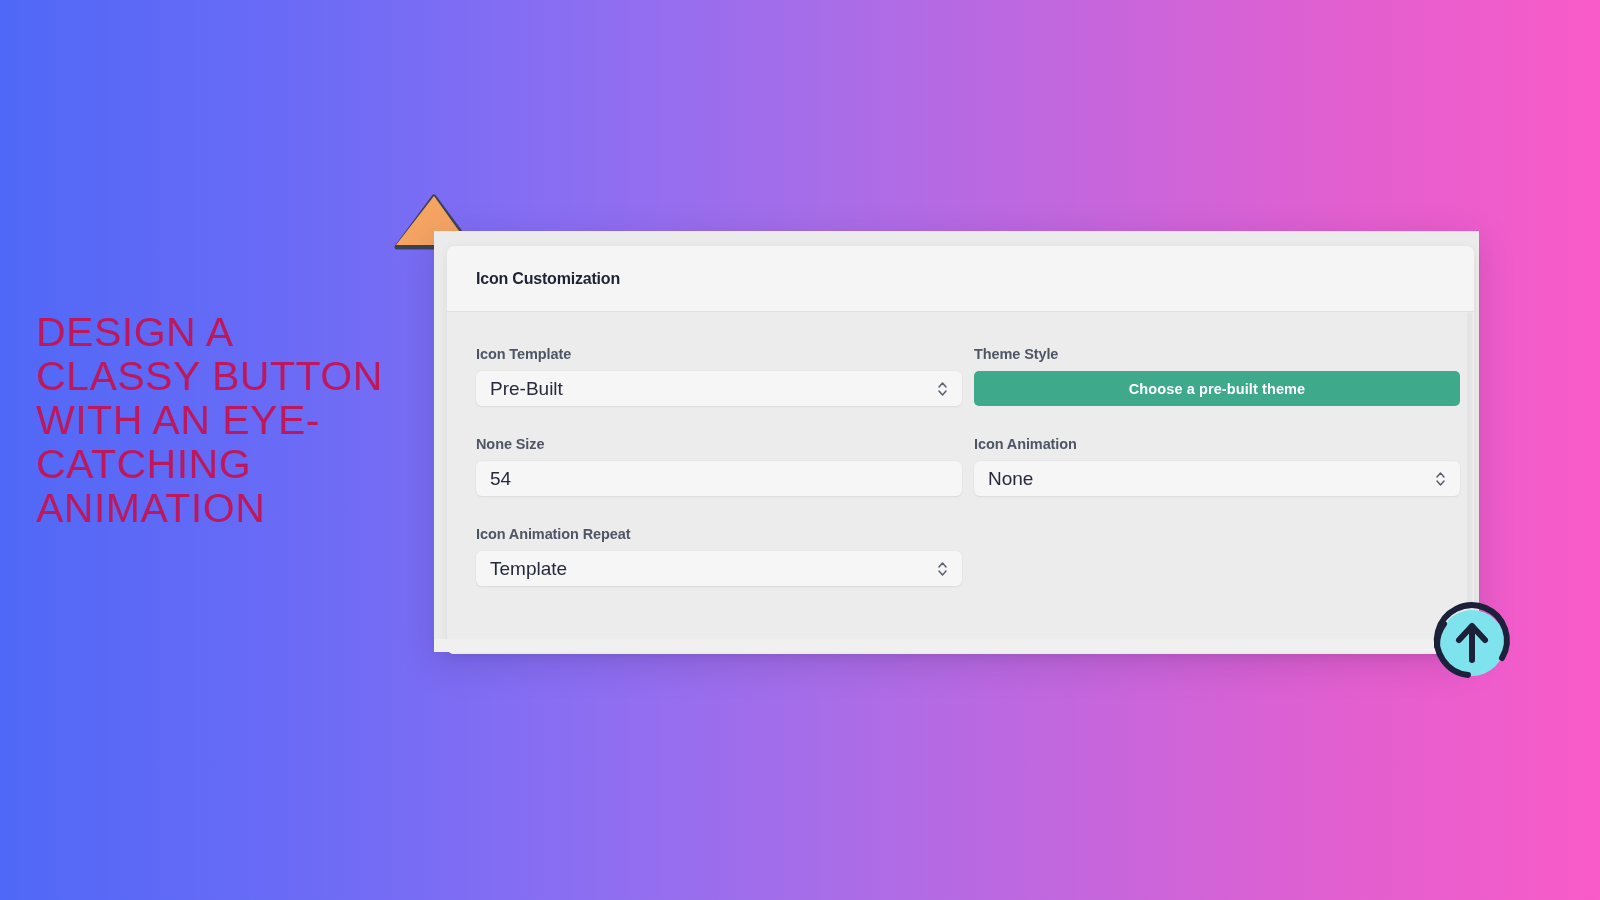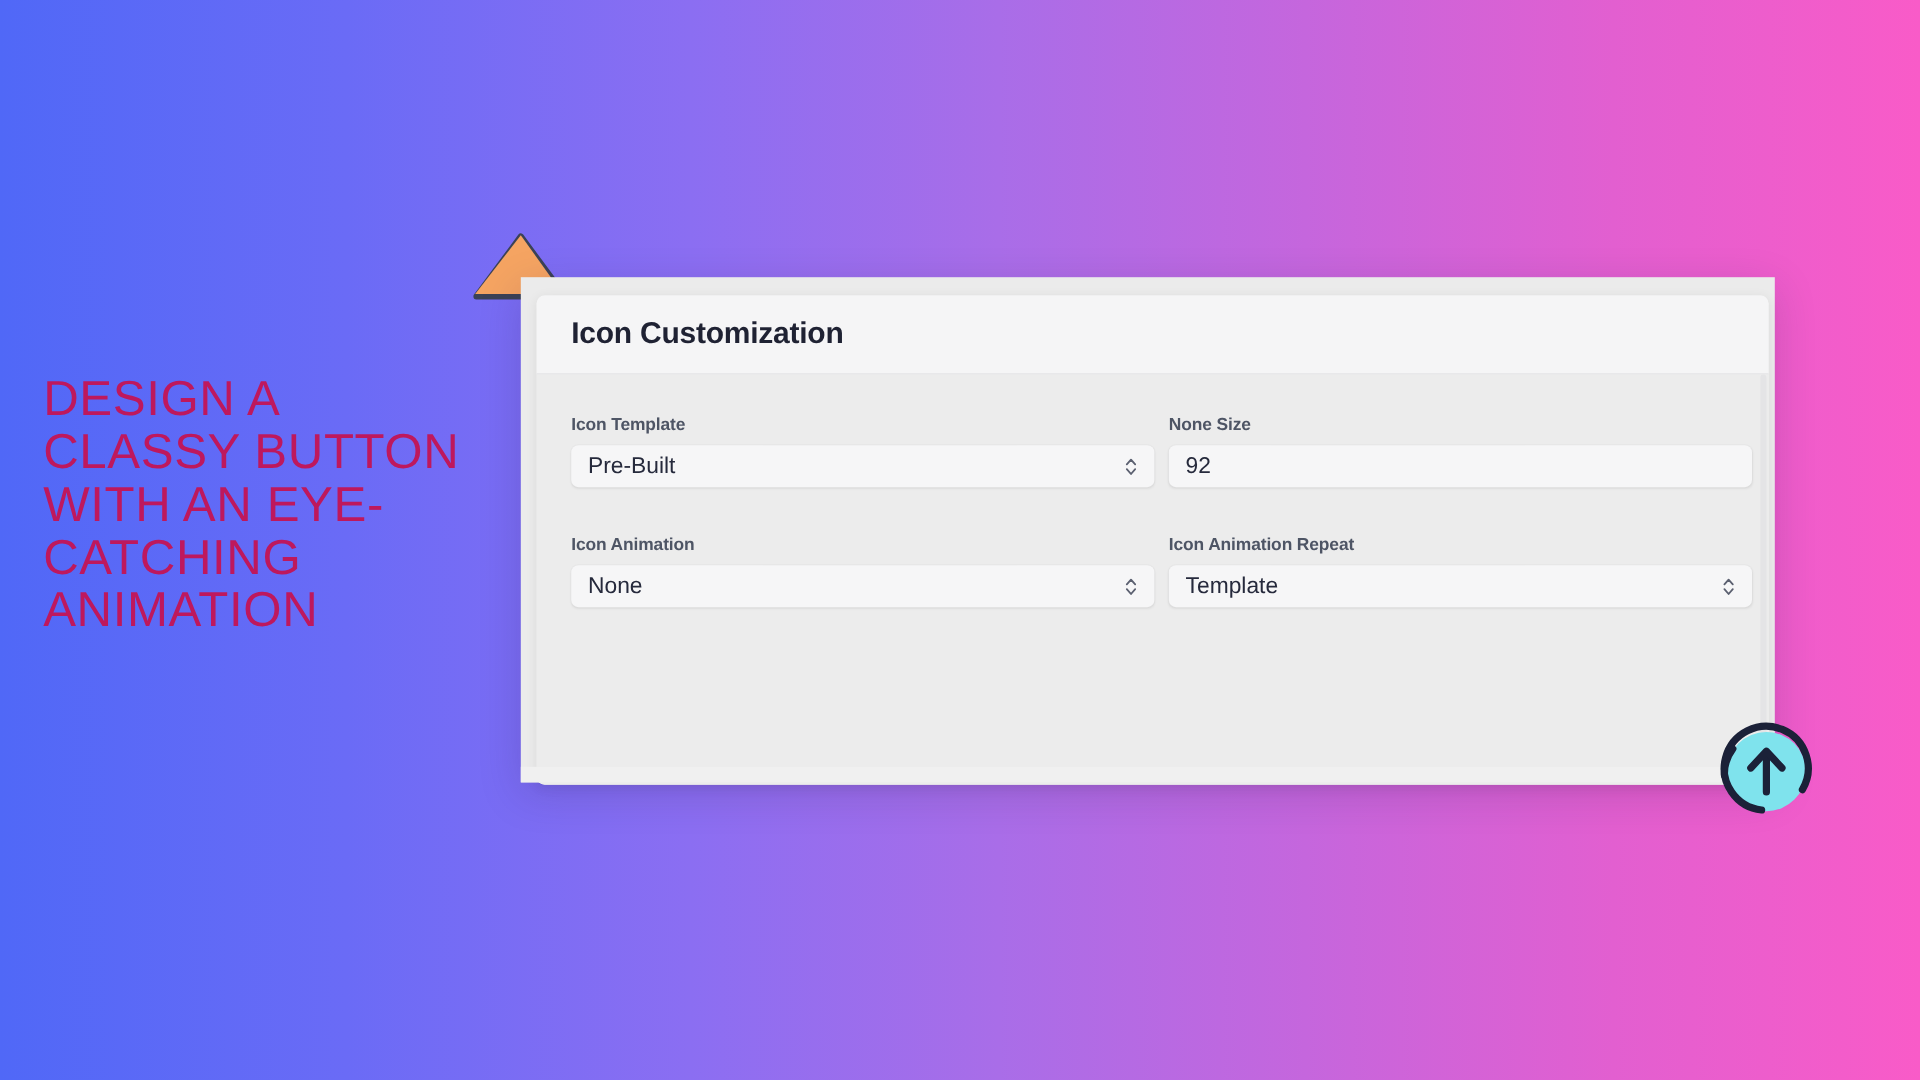--- a/index.html
+++ b/index.html
@@ -66,41 +66,41 @@
     height: 66px;
     background: #f5f5f6;
     border-bottom: 1px solid #e2e2e4;
     display: flex;
     align-items: center;
     padding-left: 29px;
     border-radius: 7px 7px 0 0;
   }
 
   .card-title {
-    font-size: 25px;
+    font-size: 16px;
     font-weight: 700;
     color: #1f2233;
     letter-spacing: -0.2px;
   }
 
   .card-body {
     position: relative;
     padding: 34px 29px 0 29px;
     height: 342px;
     background: #ececec;
   }
 
   .grid {
     display: grid;
     grid-template-columns: 486px 486px;
     column-gap: 12px;
     row-gap: 0px;
   }
 
-  .field { margin-bottom: 40px; }
+  .field { margin-bottom: 30px; }
 
   .field-label {
     display: block;
     font-size: 14.5px;
     font-weight: 700;
     color: #4e5565;
     margin-bottom: 9px;
     letter-spacing: -0.1px;
   }
 
@@ -212,25 +212,29 @@
           <label class="field-label">Icon Template</label>
           <div class="control">
             <span class="value">Pre-Built</span>
             <svg class="stepper-icon" viewBox="0 0 11 18">
               <path d="M2 7 L5.5 3 L9 7" fill="none" stroke="currentColor" stroke-width="1.5" stroke-linecap="round" stroke-linejoin="round"></path>
               <path d="M2 11 L5.5 15 L9 11" fill="none" stroke="currentColor" stroke-width="1.5" stroke-linecap="round" stroke-linejoin="round"></path>
             </svg>
           </div>
         </div>
 
+        <div class="field">
+          <label class="field-label">Theme Style</label>
+          <button class="btn-green">Choose a pre-built theme</button>
+        </div>
 
         <div class="field">
           <label class="field-label">None Size</label>
           <div class="control">
-            <span class="value">92</span>
+            <span class="value">54</span>
           </div>
         </div>
 
         <div class="field">
           <label class="field-label">Icon Animation</label>
           <div class="control">
             <span class="value">None</span>
             <svg class="stepper-icon" viewBox="0 0 11 18">
               <path d="M2 7 L5.5 3 L9 7" fill="none" stroke="currentColor" stroke-width="1.5" stroke-linecap="round" stroke-linejoin="round"></path>
               <path d="M2 11 L5.5 15 L9 11" fill="none" stroke="currentColor" stroke-width="1.5" stroke-linecap="round" stroke-linejoin="round"></path>

